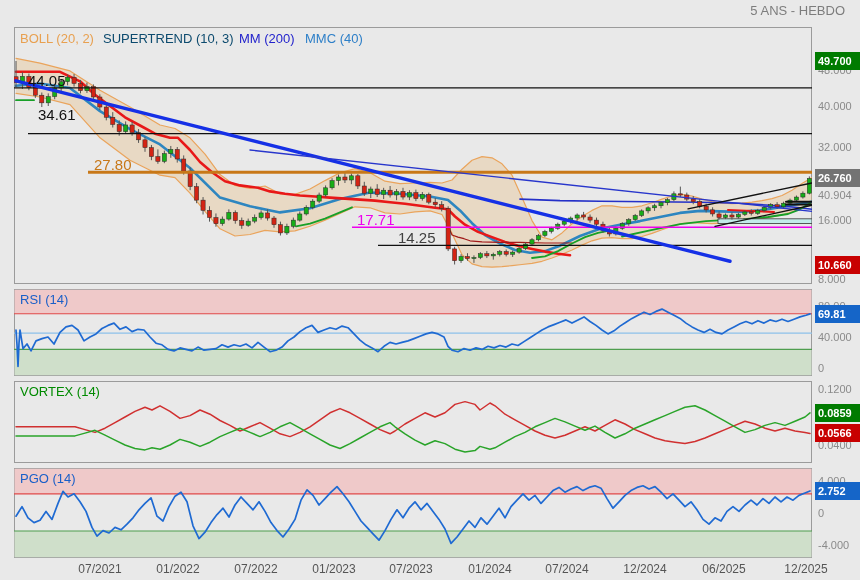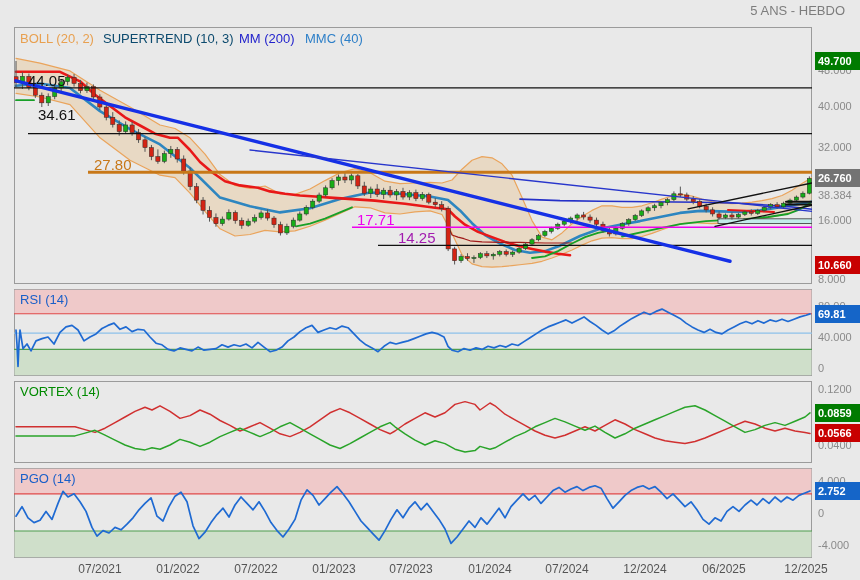--- a/index.html
+++ b/index.html
@@ -338,25 +338,25 @@
       <path d="M16.0 516.2L22.0 506.6L28.0 517.8L34.0 522.6L40.0 520.2L46.0 511.4L52.0 519.4L58.0 503.4L63.0 491.4L68.0 497.0L74.0 493.8L80.0 501.8L86.0 511.4L92.0 527.4L97.0 536.2L103.0 530.6L109.0 533.0L115.0 527.4L121.0 529.8L127.0 524.2L133.0 517.8L139.0 509.8L145.0 503.4L151.0 497.8L157.0 516.2L163.0 521.0L169.0 506.6L175.0 496.2L181.0 492.2L187.0 501.8L193.0 525.8L199.0 538.6L205.0 532.2L211.0 522.6L217.0 514.6L223.0 508.2L229.0 517.0L235.0 505.0L241.0 497.0L247.0 503.4L253.0 509.8L259.0 501.8L265.0 511.4L271.0 522.6L277.0 530.6L283.0 537.0L289.0 529.0L295.0 519.4L301.0 500.2L307.0 489.8L313.0 495.4L319.0 505.0L325.0 498.6L331.0 492.2L337.0 486.6L343.0 493.8L349.0 501.8L355.0 511.4L361.0 521.0L367.0 527.4L373.0 533.8L379.0 540.2L385.0 530.6L391.0 519.4L397.0 509.8L403.0 517.8L409.0 508.2L415.0 501.8L421.0 509.8L427.0 503.4L433.0 511.4L439.0 519.4L445.0 529.0L451.0 543.4L457.0 537.0L463.0 529.0L469.0 521.0L475.0 527.4L481.0 517.8L487.0 524.2L493.0 516.2L499.0 508.2L505.0 517.8L511.0 506.6L517.0 500.2L523.0 493.8L529.0 500.2L535.0 495.4L541.0 503.4L547.0 497.0L553.0 490.6L559.0 487.4L565.0 492.2L571.0 489.0L577.0 486.6L583.0 490.6L589.0 487.4L595.0 485.8L601.0 488.2L607.0 498.6L613.0 508.2L619.0 501.8L625.0 495.4L631.0 490.6L637.0 487.4L643.0 485.8L649.0 489.0L655.0 486.6L661.0 492.2L667.0 498.6L673.0 493.8L679.0 500.2L685.0 506.6L691.0 501.8L697.0 509.8L703.0 519.4L709.0 524.2L715.0 517.8L721.0 521.0L727.0 511.4L733.0 506.6L739.0 511.4L745.0 505.0L751.0 500.2L757.0 505.0L763.0 498.6L769.0 503.4L775.0 497.0L781.0 501.8L787.0 497.0L793.0 500.2L799.0 495.4L805.0 493.0L810.0 491.0" fill="none" stroke="#1f6ad2" stroke-width="1.7" stroke-linejoin="round" stroke-linecap="round" clip-path="url(#clipP)"></path>
     </svg>
 <div class="legend-item" style="left:20px;color:#e8a050;">BOLL (20, 2)</div>
     <div class="legend-item" style="left:103px;color:#0c4a6e;">SUPERTREND (10, 3)</div>
     <div class="legend-item" style="left:239px;color:#2323cc;">MM (200)</div>
     <div class="legend-item" style="left:305px;color:#2d7fc8;">MMC (40)</div>
     <div class="hline-label" style="left:28px;top:71.775px;color:#111111;">44.05</div>
     <div class="hline-label" style="left:38px;top:106px;color:#111111;">34.61</div>
     <div class="hline-label" style="left:94px;top:156.2px;color:#c87818;">27.80</div>
     <div class="hline-label" style="left:357px;top:211.23624999999998px;color:#ee00ee;">17.71</div>
-    <div class="hline-label" style="left:398px;top:229.40625px;color:#a21caf;">14.25</div>
+    <div class="hline-label" style="left:398px;top:229.40625px;color:#404040;">14.25</div>
     <div class="tick" style="top:70px;">48.000</div>
     <div class="tick" style="top:106px;">40.000</div>
     <div class="tick" style="top:147px;">32.000</div>
-    <div class="tick" style="top:195px;">38.384</div>
+    <div class="tick" style="top:195px;">40.904</div>
     <div class="tick" style="top:220px;">16.000</div>
     <div class="tick" style="top:279px;">8.000</div>
     <div class="tick" style="top:306px;">80.00</div>
     <div class="tick" style="top:337px;">40.000</div>
     <div class="tick" style="top:368px;">0</div>
     <div class="tick" style="top:389px;">0.1200</div>
     <div class="tick" style="top:417px;">0.0800</div>
     <div class="tick" style="top:445px;">0.0400</div>
     <div class="tick" style="top:481px;">4.000</div>
     <div class="tick" style="top:513px;">0</div>

